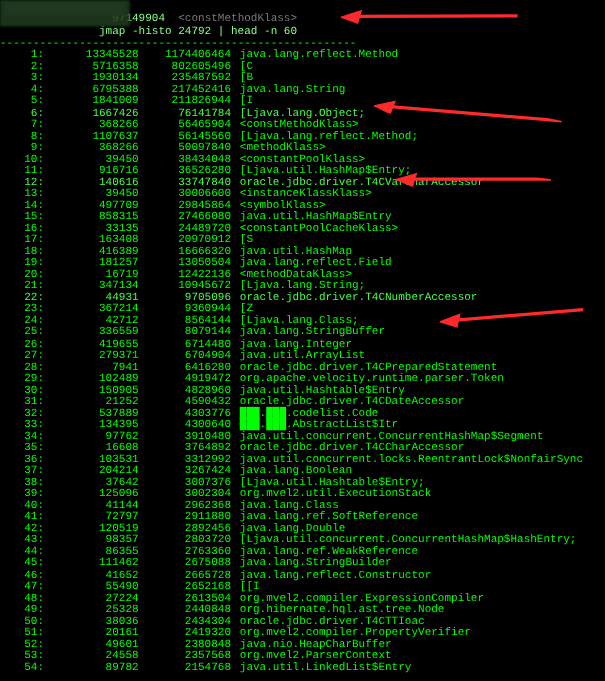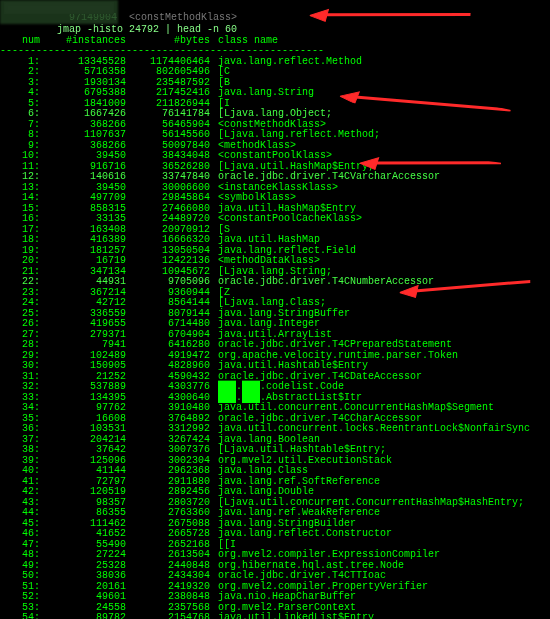--- a/index.html
+++ b/index.html
@@ -11,21 +11,21 @@
     color: #00ff00;
     width: 550px;
     height: 619px;
     overflow: hidden;
     position: relative;
     line-height: 1.05;
   }
   .cmd {
     color: #88ff88;
     white-space: pre;
-    padding: 2px 0 0 57px;
+    padding: 2px 0 0 90px;
   }
   .redacted {
     position: absolute;
     top: 2px; left: 4px;
     width: 110px; height: 12px;
     background: #222;
     box-shadow: 0 0 4px #111 inset;
   }
   .redacted span { color:#555; }
   .tag { color:#777; }
@@ -78,26 +78,20 @@
 <body>
 
 <div class="redacted"><span></span></div>
 <div class="cmd">
   <span>97149904</span>  <span class="tag">&lt;constMethodKlass&gt;</span>
 </div>
 <div class="cmd">jmap -histo 24792 | head -n 60</div>
 
 <table>
   <thead>
-    <tr>
-      <th class="c-num">num</th>
-      <th class="c-inst">#instances</th>
-      <th class="c-byte">#bytes</th>
-      <th class="c-name">class name</th>
-    </tr>
     <tr class="hr">
       <td colspan="4"><span class="dash">------------------------------------------------------</span></td>
     </tr>
   </thead>
   <tbody id="tb"><tr><td class="c-num">1:</td><td class="c-inst">13345528</td><td class="c-byte">1174406464</td><td class="c-name">java.lang.reflect.Method</td></tr><tr><td class="c-num">2:</td><td class="c-inst">5716358</td><td class="c-byte">802605496</td><td class="c-name">[C</td></tr><tr><td class="c-num">3:</td><td class="c-inst">1930134</td><td class="c-byte">235487592</td><td class="c-name">[B</td></tr><tr><td class="c-num">4:</td><td class="c-inst">6795388</td><td class="c-byte">217452416</td><td class="c-name">java.lang.String</td></tr><tr><td class="c-num">5:</td><td class="c-inst">1841009</td><td class="c-byte">211826944</td><td class="c-name">[I</td></tr><tr class="hl"><td class="c-num">6:</td><td class="c-inst">1667426</td><td class="c-byte">76141784</td><td class="c-name">[Ljava.lang.Object;</td></tr><tr><td class="c-num">7:</td><td class="c-inst">368266</td><td class="c-byte">56465904</td><td class="c-name">&lt;constMethodKlass&gt;</td></tr><tr><td class="c-num">8:</td><td class="c-inst">1107637</td><td class="c-byte">56145560</td><td class="c-name">[Ljava.lang.reflect.Method;</td></tr><tr><td class="c-num">9:</td><td class="c-inst">368266</td><td class="c-byte">50097840</td><td class="c-name">&lt;methodKlass&gt;</td></tr><tr><td class="c-num">10:</td><td class="c-inst">39450</td><td class="c-byte">38434048</td><td class="c-name">&lt;constantPoolKlass&gt;</td></tr><tr><td class="c-num">11:</td><td class="c-inst">916716</td><td class="c-byte">36526280</td><td class="c-name">[Ljava.util.HashMap$Entry;</td></tr><tr class="hl"><td class="c-num">12:</td><td class="c-inst">140616</td><td class="c-byte">33747840</td><td class="c-name">oracle.jdbc.driver.T4CVarcharAccessor</td></tr><tr><td class="c-num">13:</td><td class="c-inst">39450</td><td class="c-byte">30006600</td><td class="c-name">&lt;instanceKlassKlass&gt;</td></tr><tr><td class="c-num">14:</td><td class="c-inst">497709</td><td class="c-byte">29845864</td><td class="c-name">&lt;symbolKlass&gt;</td></tr><tr><td class="c-num">15:</td><td class="c-inst">858315</td><td class="c-byte">27466080</td><td class="c-name">java.util.HashMap$Entry</td></tr><tr><td class="c-num">16:</td><td class="c-inst">33135</td><td class="c-byte">24489720</td><td class="c-name">&lt;constantPoolCacheKlass&gt;</td></tr><tr><td class="c-num">17:</td><td class="c-inst">163408</td><td class="c-byte">20970912</td><td class="c-name">[S</td></tr><tr><td class="c-num">18:</td><td class="c-inst">416389</td><td class="c-byte">16666320</td><td class="c-name">java.util.HashMap</td></tr><tr><td class="c-num">19:</td><td class="c-inst">181257</td><td class="c-byte">13050504</td><td class="c-name">java.lang.reflect.Field</td></tr><tr><td class="c-num">20:</td><td class="c-inst">16719</td><td class="c-byte">12422136</td><td class="c-name">&lt;methodDataKlass&gt;</td></tr><tr><td class="c-num">21:</td><td class="c-inst">347134</td><td class="c-byte">10945672</td><td class="c-name">[Ljava.lang.String;</td></tr><tr class="hl"><td class="c-num">22:</td><td class="c-inst">44931</td><td class="c-byte">9705096</td><td class="c-name">oracle.jdbc.driver.T4CNumberAccessor</td></tr><tr><td class="c-num">23:</td><td class="c-inst">367214</td><td class="c-byte">9360944</td><td class="c-name">[Z</td></tr><tr><td class="c-num">24:</td><td class="c-inst">42712</td><td class="c-byte">8564144</td><td class="c-name">[Ljava.lang.Class;</td></tr><tr><td class="c-num">25:</td><td class="c-inst">336559</td><td class="c-byte">8079144</td><td class="c-name">java.lang.StringBuffer</td></tr><tr><td class="c-num">26:</td><td class="c-inst">419655</td><td class="c-byte">6714480</td><td class="c-name">java.lang.Integer</td></tr><tr><td class="c-num">27:</td><td class="c-inst">279371</td><td class="c-byte">6704904</td><td class="c-name">java.util.ArrayList</td></tr><tr><td class="c-num">28:</td><td class="c-inst">7941</td><td class="c-byte">6416280</td><td class="c-name">oracle.jdbc.driver.T4CPreparedStatement</td></tr><tr><td class="c-num">29:</td><td class="c-inst">102489</td><td class="c-byte">4919472</td><td class="c-name">org.apache.velocity.runtime.parser.Token</td></tr><tr><td class="c-num">30:</td><td class="c-inst">150905</td><td class="c-byte">4828960</td><td class="c-name">java.util.Hashtable$Entry</td></tr><tr><td class="c-num">31:</td><td class="c-inst">21252</td><td class="c-byte">4590432</td><td class="c-name">oracle.jdbc.driver.T4CDateAccessor</td></tr><tr><td class="c-num">32:</td><td class="c-inst">537889</td><td class="c-byte">4303776</td><td class="c-name">███.███.codelist.Code</td></tr><tr><td class="c-num">33:</td><td class="c-inst">134395</td><td class="c-byte">4300640</td><td class="c-name">███.███.AbstractList$Itr</td></tr><tr><td class="c-num">34:</td><td class="c-inst">97762</td><td class="c-byte">3910480</td><td class="c-name">java.util.concurrent.ConcurrentHashMap$Segment</td></tr><tr><td class="c-num">35:</td><td class="c-inst">16608</td><td class="c-byte">3764892</td><td class="c-name">oracle.jdbc.driver.T4CCharAccessor</td></tr><tr><td class="c-num">36:</td><td class="c-inst">103531</td><td class="c-byte">3312992</td><td class="c-name">java.util.concurrent.locks.ReentrantLock$NonfairSync</td></tr><tr><td class="c-num">37:</td><td class="c-inst">204214</td><td class="c-byte">3267424</td><td class="c-name">java.lang.Boolean</td></tr><tr><td class="c-num">38:</td><td class="c-inst">37642</td><td class="c-byte">3007376</td><td class="c-name">[Ljava.util.Hashtable$Entry;</td></tr><tr><td class="c-num">39:</td><td class="c-inst">125096</td><td class="c-byte">3002304</td><td class="c-name">org.mvel2.util.ExecutionStack</td></tr><tr><td class="c-num">40:</td><td class="c-inst">41144</td><td class="c-byte">2962368</td><td class="c-name">java.lang.Class</td></tr><tr><td class="c-num">41:</td><td class="c-inst">72797</td><td class="c-byte">2911880</td><td class="c-name">java.lang.ref.SoftReference</td></tr><tr><td class="c-num">42:</td><td class="c-inst">120519</td><td class="c-byte">2892456</td><td class="c-name">java.lang.Double</td></tr><tr><td class="c-num">43:</td><td class="c-inst">98357</td><td class="c-byte">2803720</td><td class="c-name">[Ljava.util.concurrent.ConcurrentHashMap$HashEntry;</td></tr><tr><td class="c-num">44:</td><td class="c-inst">86355</td><td class="c-byte">2763360</td><td class="c-name">java.lang.ref.WeakReference</td></tr><tr><td class="c-num">45:</td><td class="c-inst">111462</td><td class="c-byte">2675088</td><td class="c-name">java.lang.StringBuilder</td></tr><tr><td class="c-num">46:</td><td class="c-inst">41652</td><td class="c-byte">2665728</td><td class="c-name">java.lang.reflect.Constructor</td></tr><tr><td class="c-num">47:</td><td class="c-inst">55490</td><td class="c-byte">2652168</td><td class="c-name">[[I</td></tr><tr><td class="c-num">48:</td><td class="c-inst">27224</td><td class="c-byte">2613504</td><td class="c-name">org.mvel2.compiler.ExpressionCompiler</td></tr><tr><td class="c-num">49:</td><td class="c-inst">25328</td><td class="c-byte">2440848</td><td class="c-name">org.hibernate.hql.ast.tree.Node</td></tr><tr><td class="c-num">50:</td><td class="c-inst">38036</td><td class="c-byte">2434304</td><td class="c-name">oracle.jdbc.driver.T4CTTIoac</td></tr><tr><td class="c-num">51:</td><td class="c-inst">20161</td><td class="c-byte">2419320</td><td class="c-name">org.mvel2.compiler.PropertyVerifier</td></tr><tr><td class="c-num">52:</td><td class="c-inst">49601</td><td class="c-byte">2380848</td><td class="c-name">java.nio.HeapCharBuffer</td></tr><tr><td class="c-num">53:</td><td class="c-inst">24558</td><td class="c-byte">2357568</td><td class="c-name">org.mvel2.ParserContext</td></tr><tr><td class="c-num">54:</td><td class="c-inst">89782</td><td class="c-byte">2154768</td><td class="c-name">java.util.LinkedList$Entry</td></tr></tbody>
 </table>
 
 <div class="arrow a1">
   <svg viewBox="0 0 160 26">
       <line x1="160" y1="2" x2="12" y2="18" stroke-width="3"></line>

